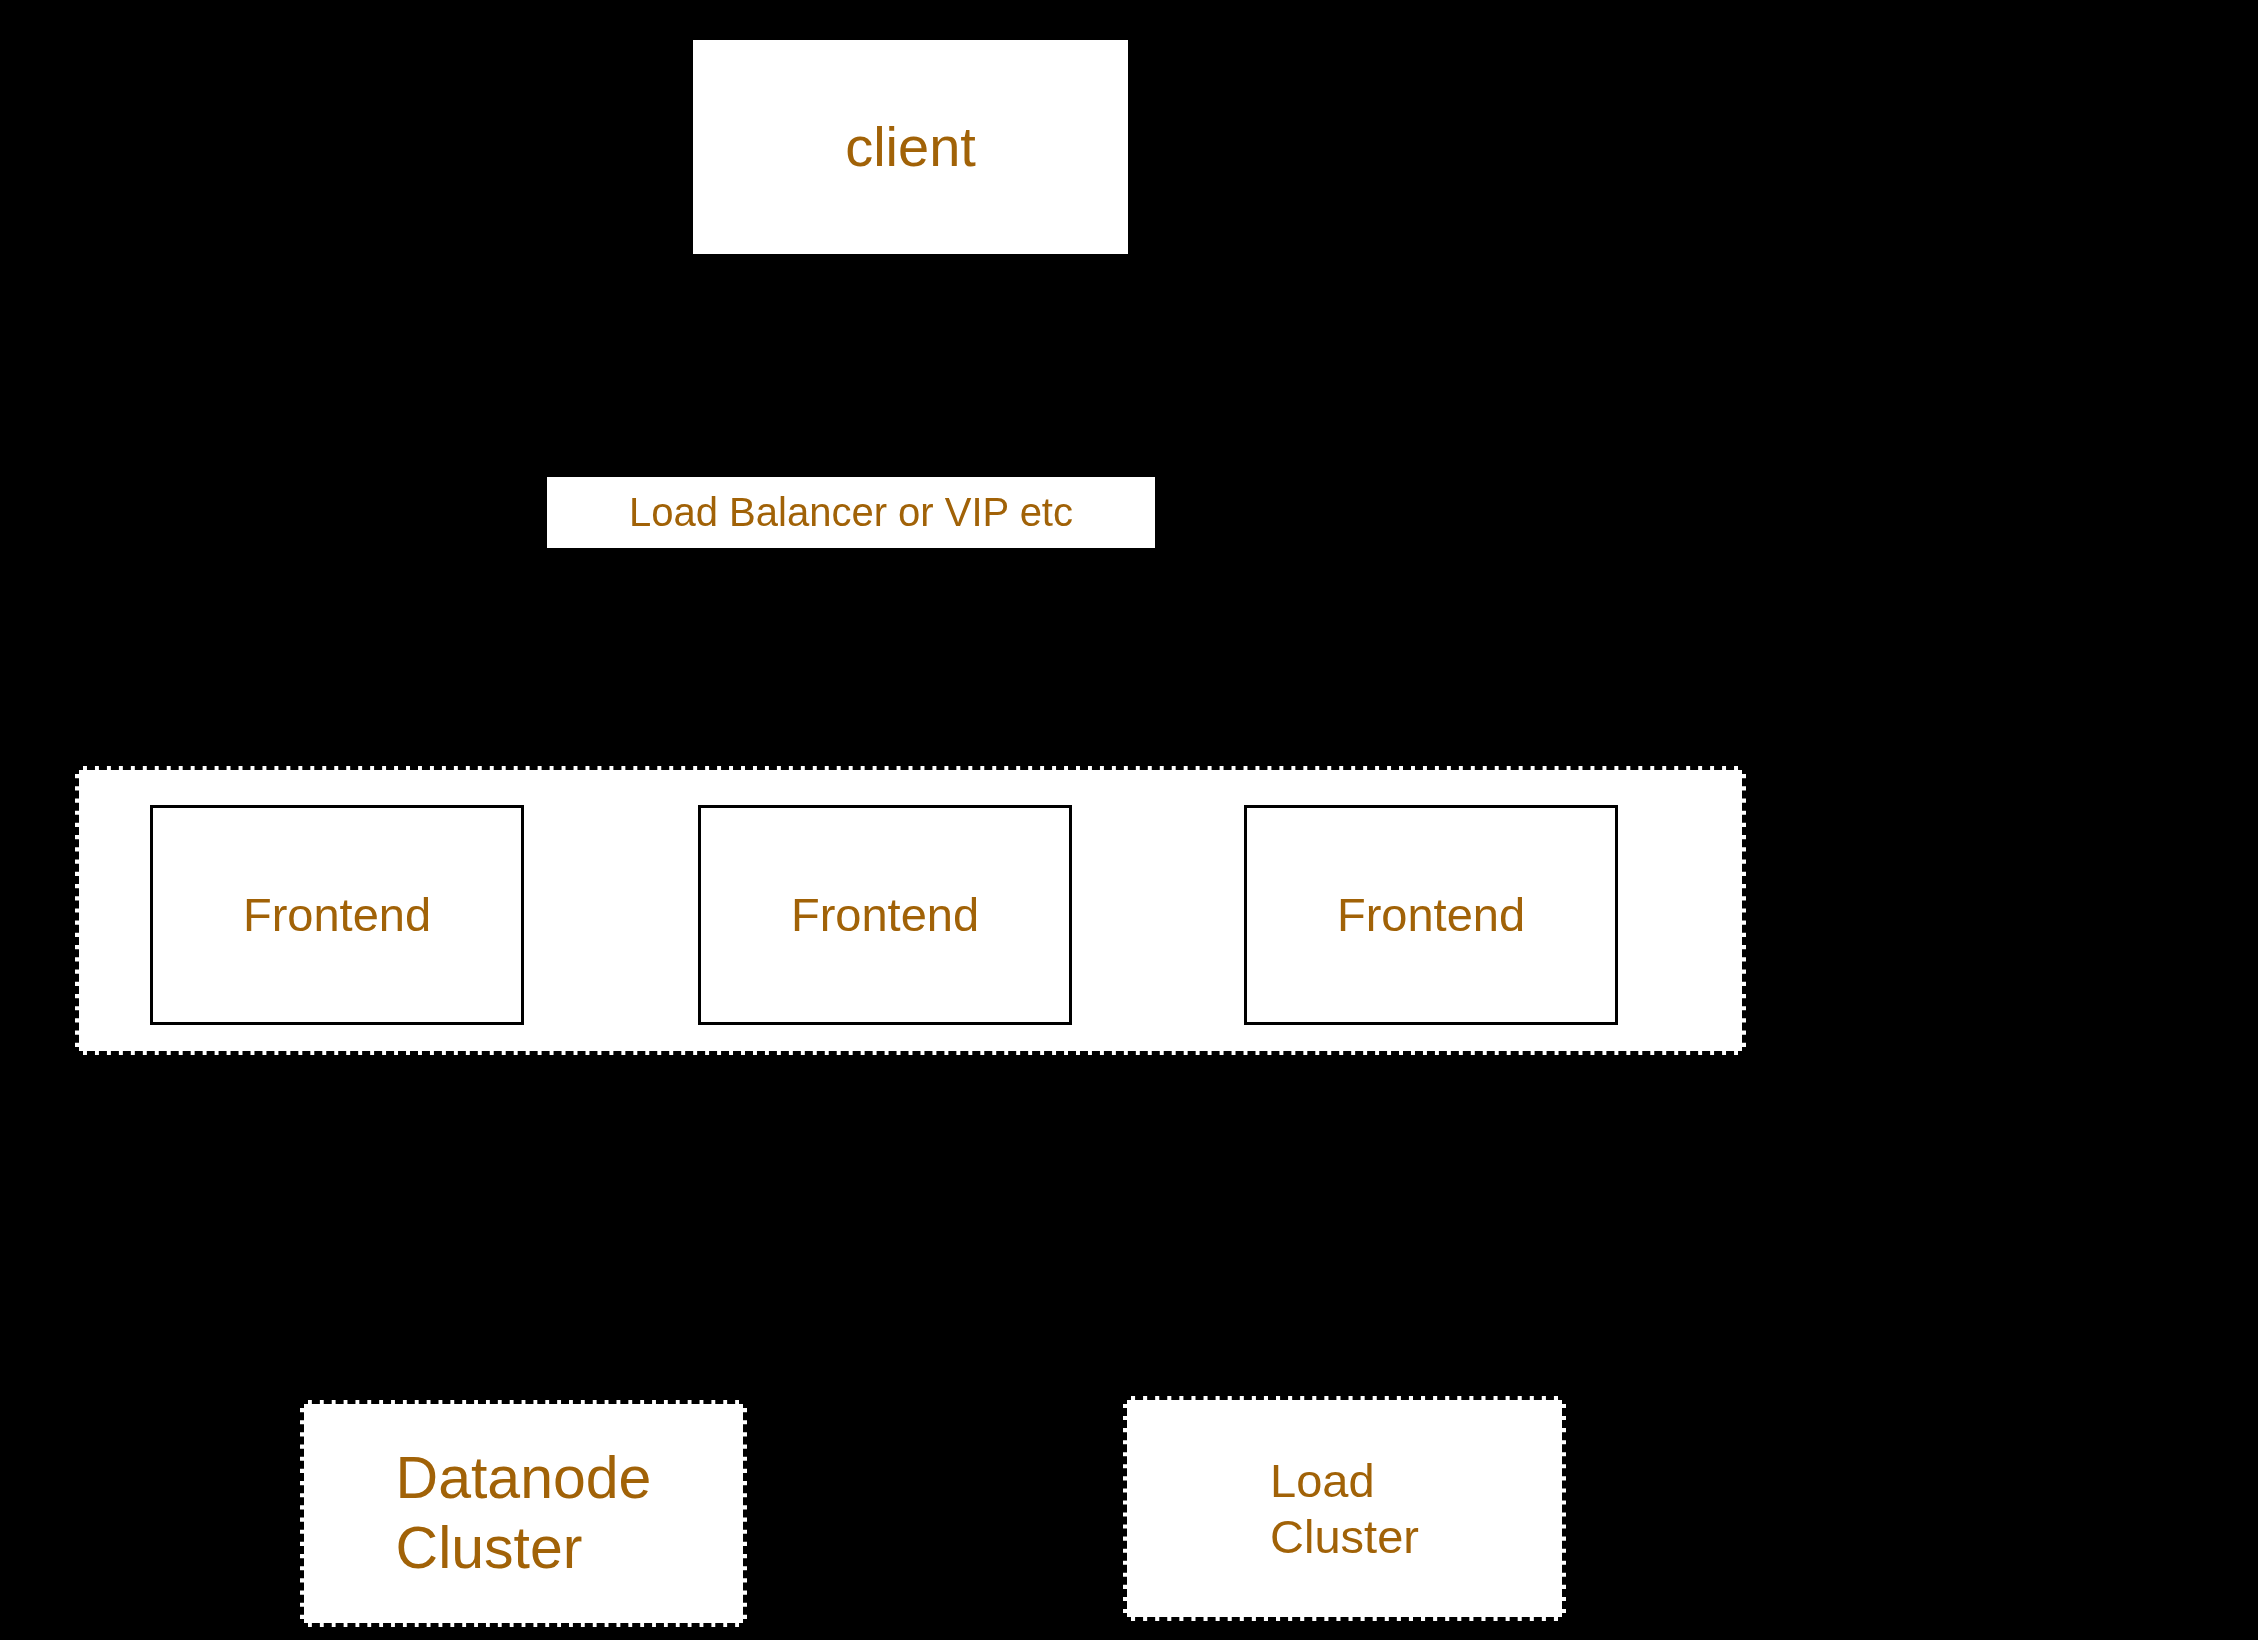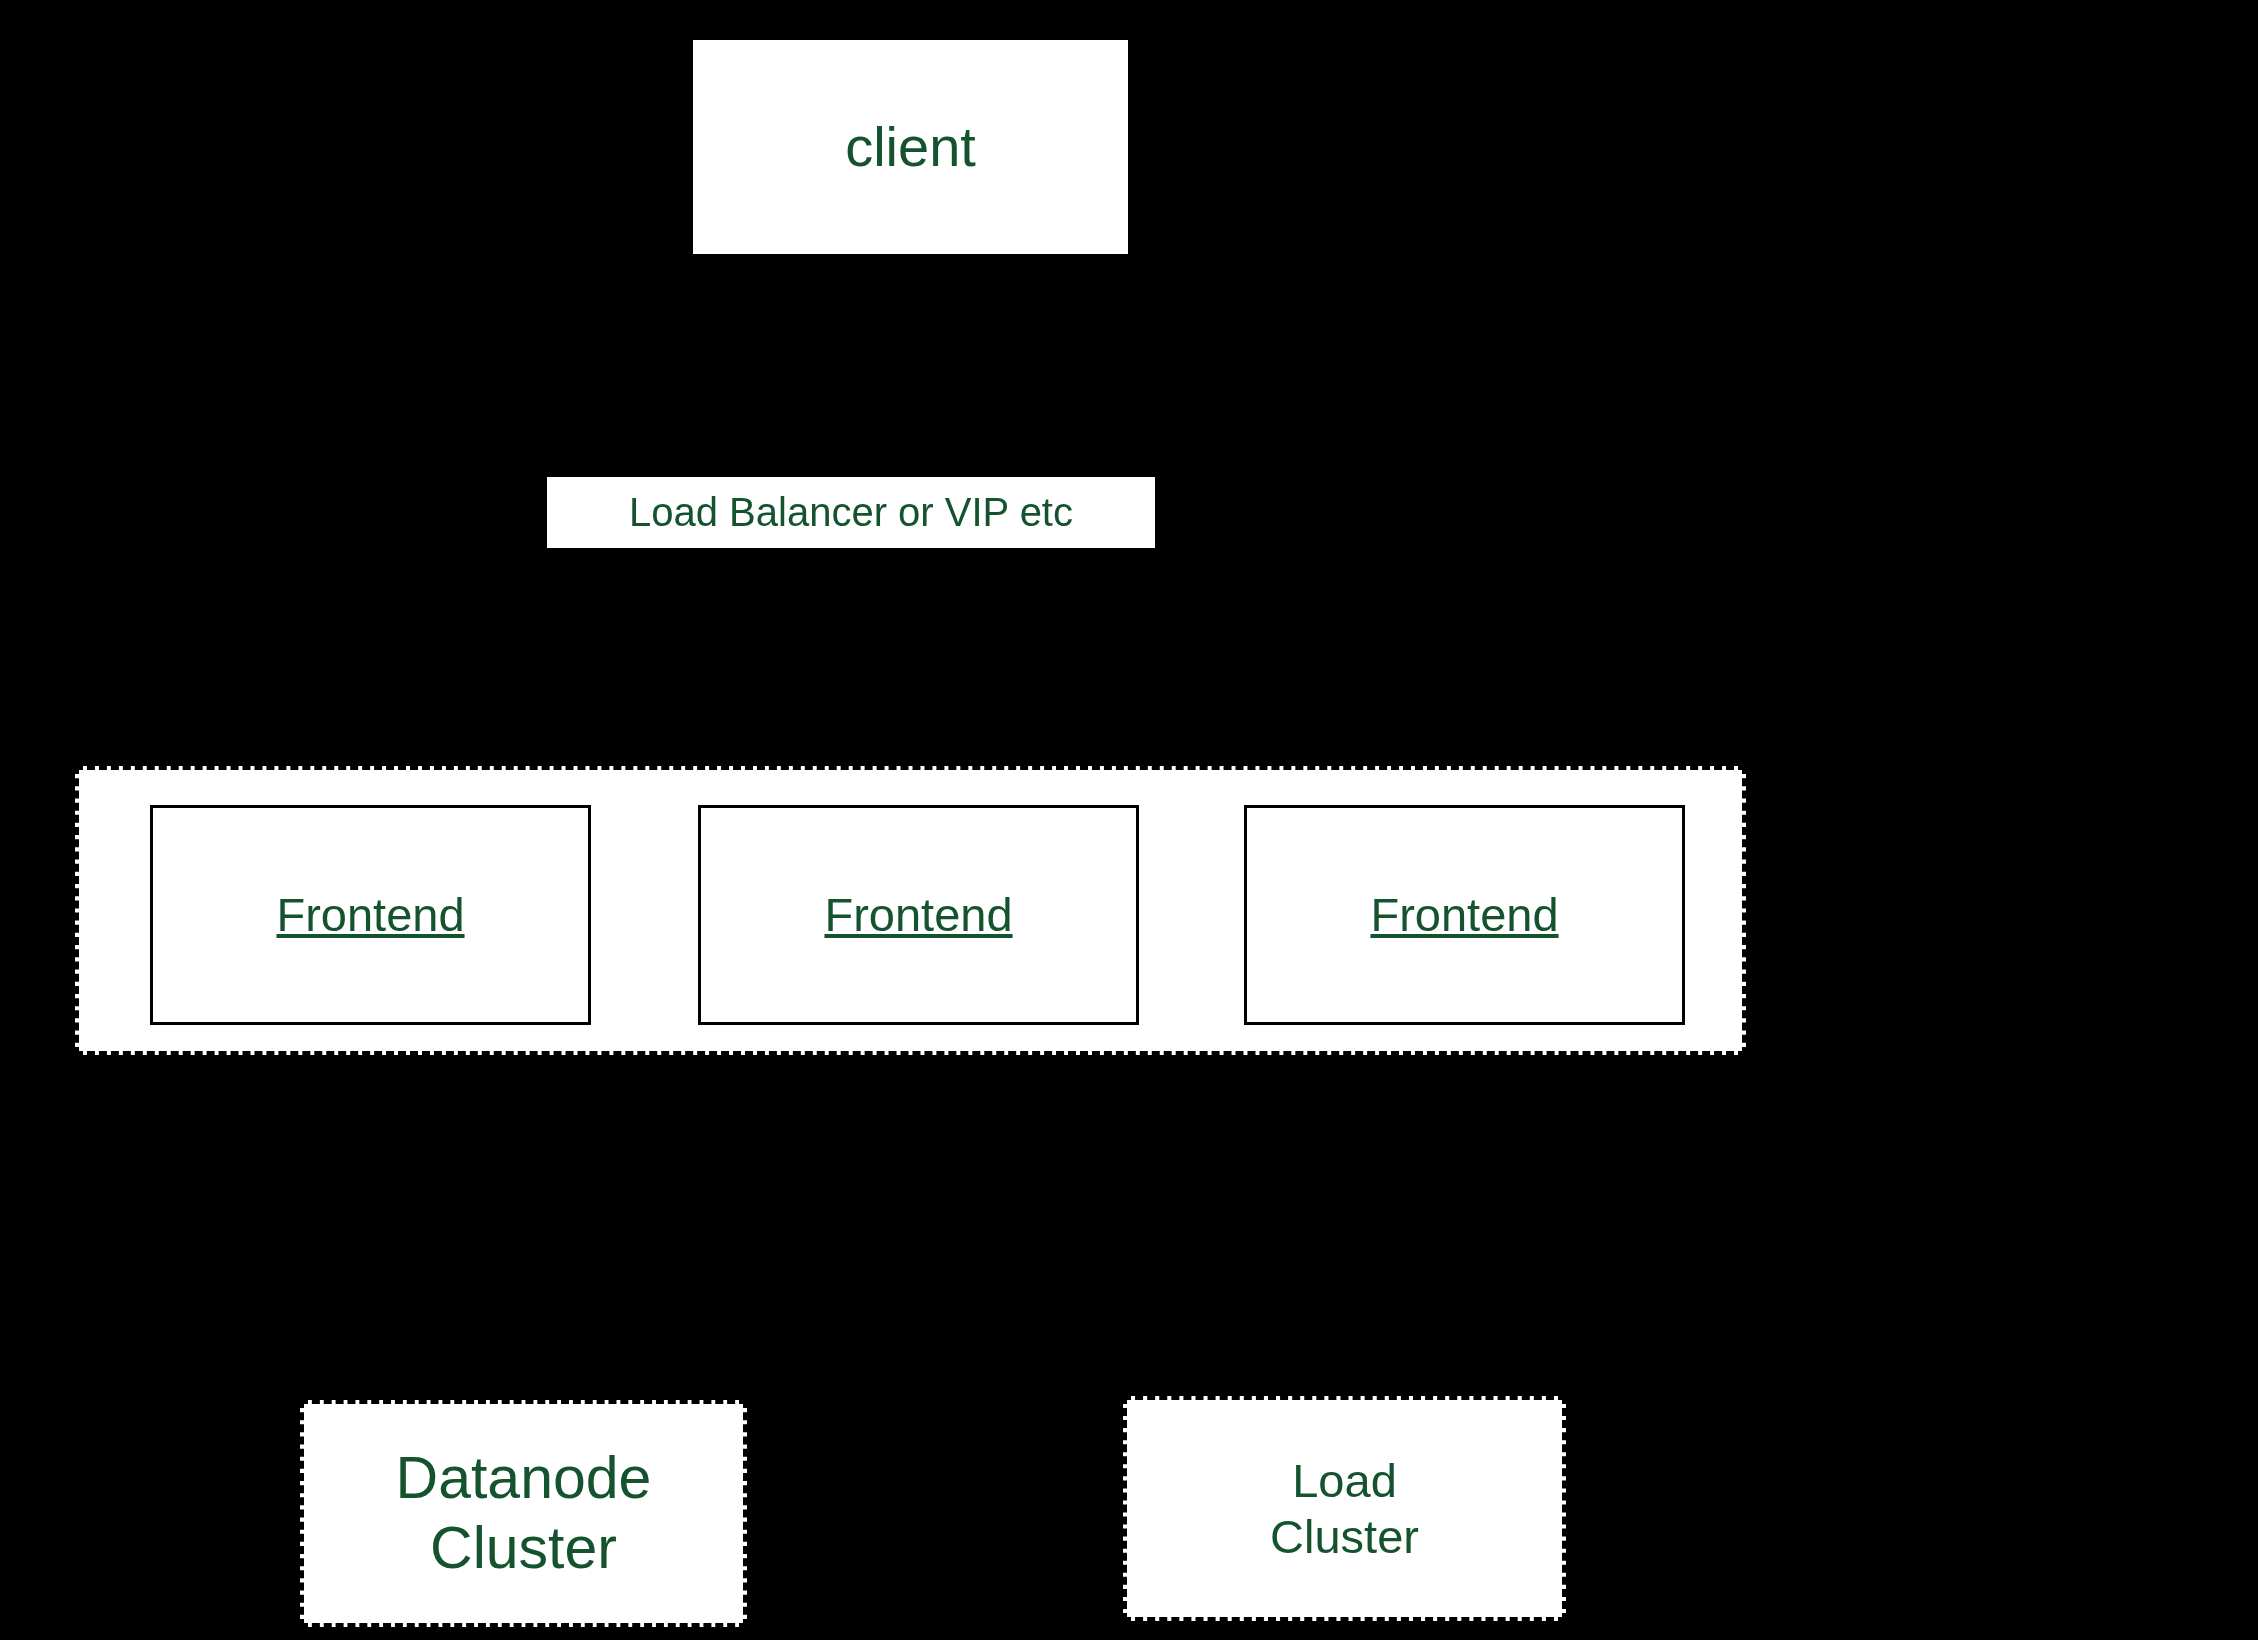--- a/index.html
+++ b/index.html
@@ -17,22 +17,22 @@
     height: 1640px;
     background: #000000;
     overflow: hidden;
   }
   .node {
     position: absolute;
     box-sizing: border-box;
     display: flex;
     align-items: center;
     justify-content: center;
-    text-align: center;
-    color: #14532d;
+    text-align: left;
+    color: #a16207;
     background: #ffffff;
     line-height: 1.18;
     white-space: pre-line;
   }
   
   .box-plain {
     border: none;
   }
   
   .box-solid {
@@ -60,23 +60,22 @@
     left: 547px;  top: 477px;
     width: 608px; height: 71px;
     font-size: 40px;
   }
   #frontend-group {
     left: 75px;   top: 766px;
     width: 1671px; height: 289px;
   }
   .frontend-node {
     top: 35px;
-    width: 441px; height: 220px;
+    width: 374px; height: 220px;
     font-size: 47px;
-    text-decoration: underline;
   }
   #frontend-node-0 { left: 71px; }
   #frontend-node-1 { left: 619px; }
   #frontend-node-2 { left: 1165px; }
 
   #datanode-cluster-node {
     left: 300px;  top: 1400px;
     width: 447px; height: 227px;
     font-size: 59px;
   }

